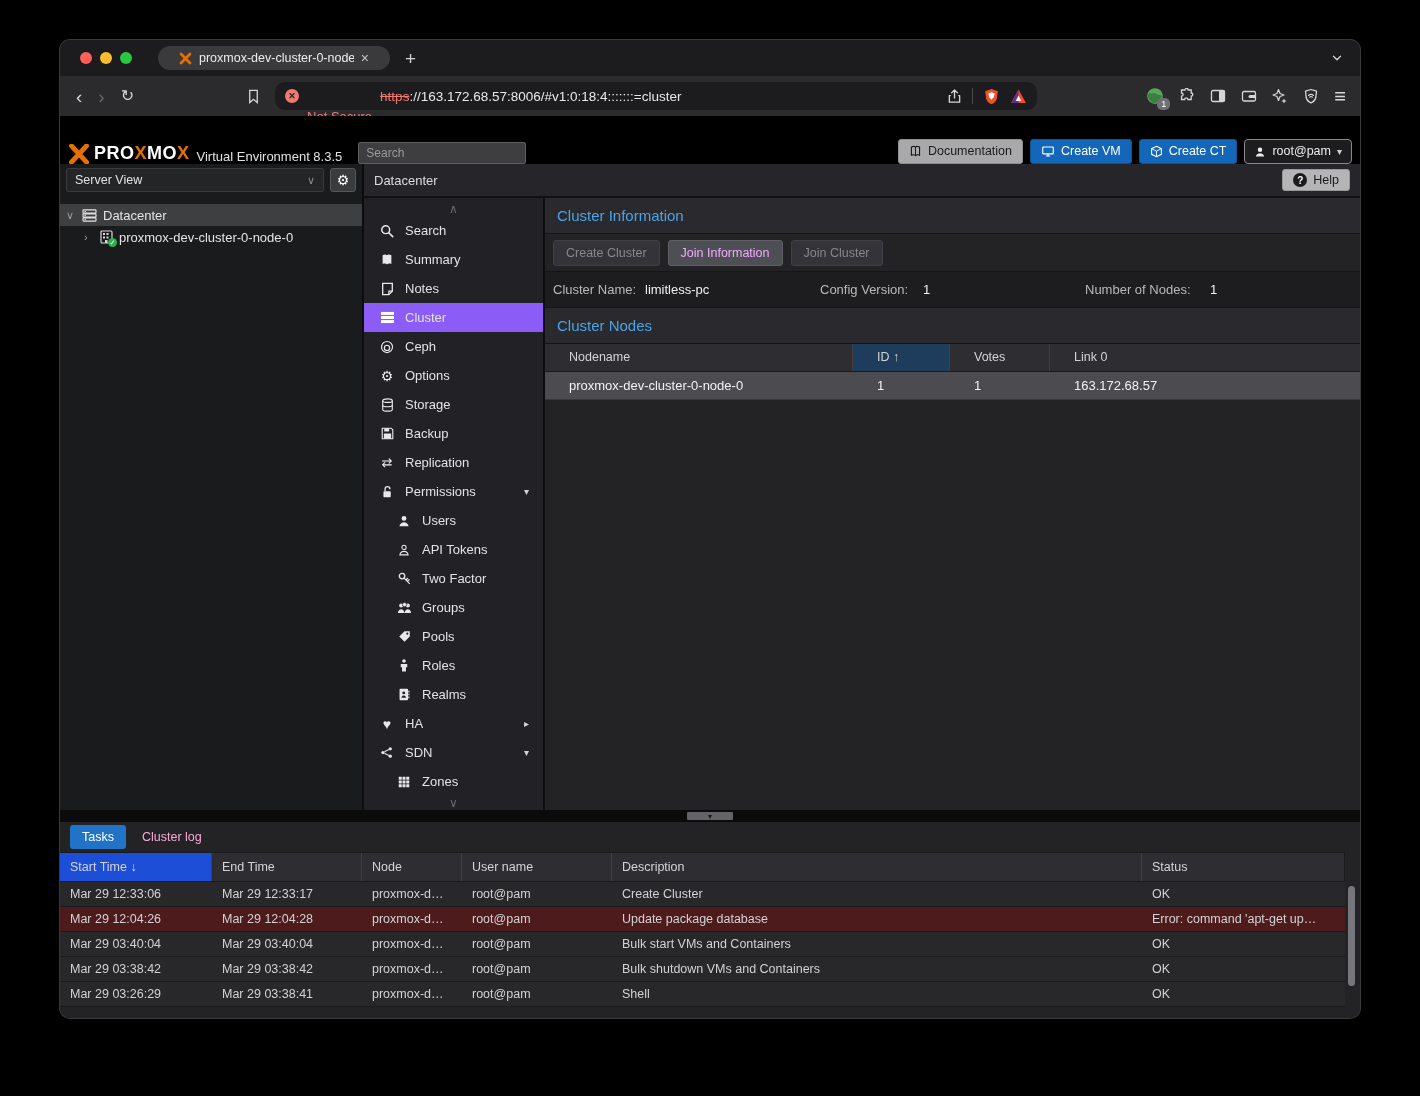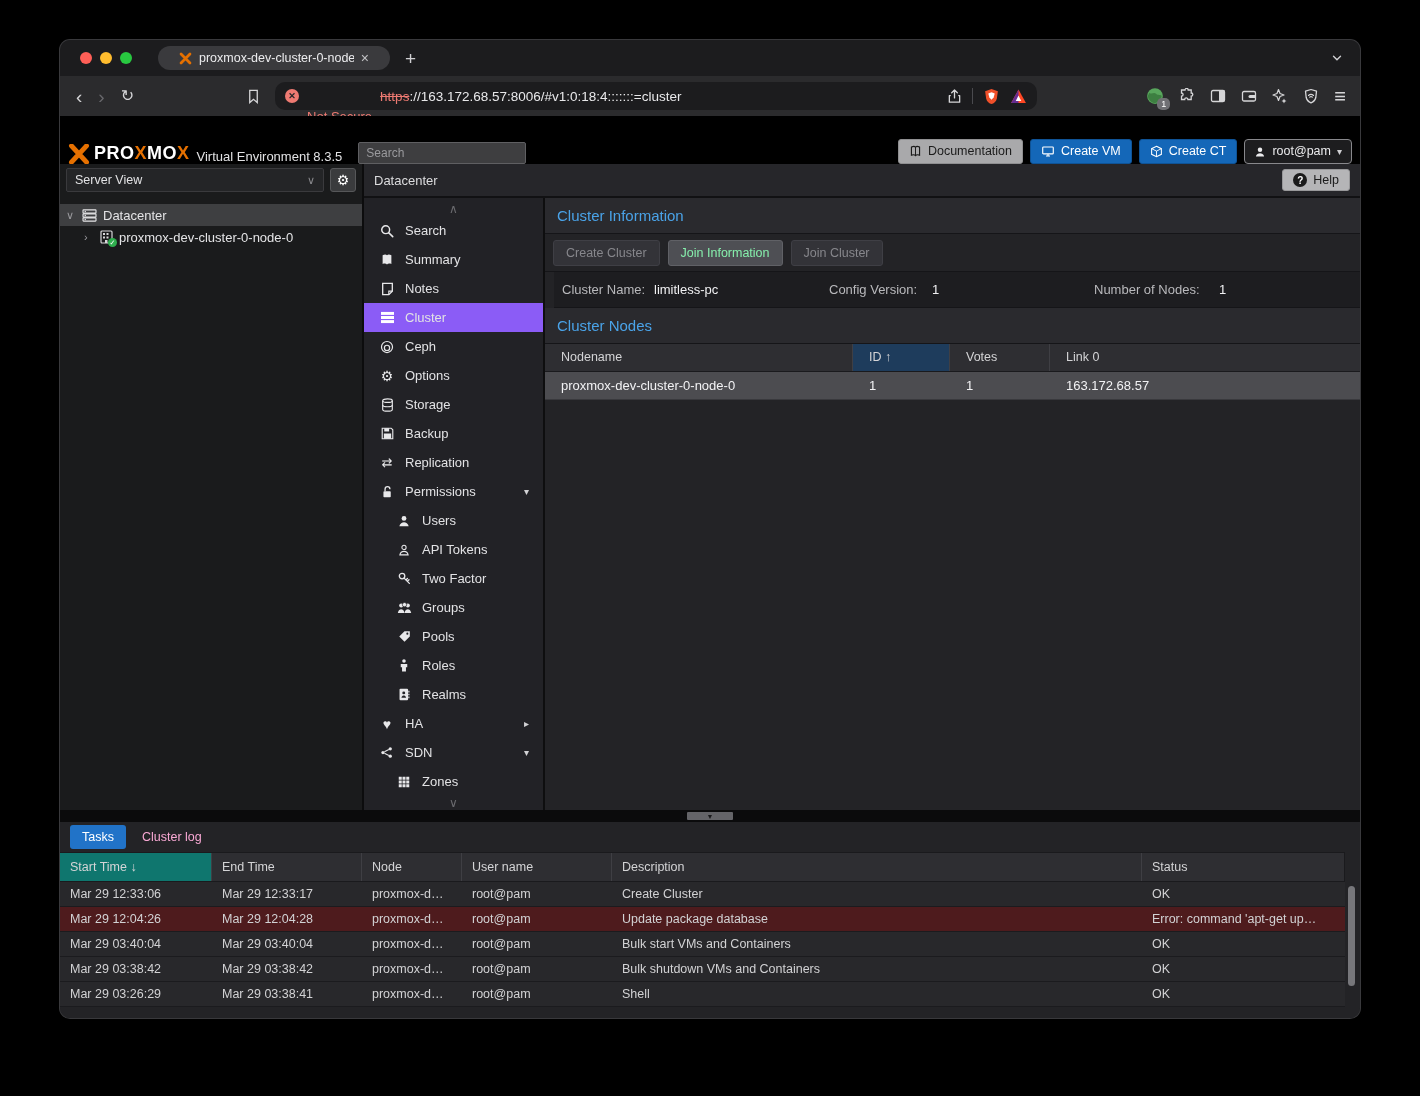--- a/index.html
+++ b/index.html
@@ -98,31 +98,31 @@
   .ntrail { margin-left:auto; margin-right:14px; color:#d2d2d4; font-size:10px; }
 
   .content { flex:1; background:#232326; display:flex; flex-direction:column; min-width:0; }
   .sechead { height:36px; background:#2a2a2e; border-bottom:1px solid #151518;
              display:flex; align-items:center; padding:0 12px; flex:0 0 auto; }
   .sechead span { color:#4aa3e8; font-size:15px; }
   .btnrow { height:38px; display:flex; align-items:center; gap:8px; padding:0 8px;
             border-bottom:1px solid #151518; flex:0 0 auto; }
   .cbtn { font-size:12.5px; border-radius:3px; padding:5px 12px; }
   .cbtn.disabled { background:#333338; color:#87878c; border:1px solid #3f3f45; }
-  .cbtn.enabled { background:#4e4f54; color:#86efac; border:1px solid #606166; }
+  .cbtn.enabled { background:#4e4f54; color:#f0abfc; border:1px solid #606166; }
   .inforow { height:36px; background:#1d1d20; border-bottom:1px solid #151518; position:relative;
-             flex:0 0 auto; font-size:13px;margin-left:9px; }
+             flex:0 0 auto; font-size:13px; }
   .inforow span { position:absolute; top:10px; }
   .flabel { color:#b9b9bc; }
   .fval { color:#f0f0f2; }
 
   .ntable-head, .ntable-row { display:flex; flex:0 0 auto; }
   .ntable-head { height:28px; background:#2e2e32; border-bottom:1px solid #1a1a1d;
                  color:#d4d4d6; font-size:12.5px; }
-  .ncell { padding-left:16px; line-height:27px; border-right:1px solid #3f3f44;
+  .ncell { padding-left:24px; line-height:27px; border-right:1px solid #3f3f44;
            white-space:nowrap; overflow:hidden; }
   .ncell.c0 { width:308px; } .ncell.c1 { width:97px; } .ncell.c2 { width:100px; } .ncell.c3 { flex:1; border-right:none; }
   .ncell.sorted { background:#1e3c5c; }
   .ntable-row { height:28px; background:#4c4c50; color:#f2f2f4; font-size:13px; border-bottom:1px solid #39393d; }
   .content-fill { flex:1; }
 
   
   .splitter { height:12px; background:#0b0b0c; position:relative; flex:0 0 auto; }
   .handle { position:absolute; left:50%; top:2px; transform:translateX(-50%); width:46px; height:8px;
             background:#646468; border-radius:1px; display:flex; align-items:center; justify-content:center;
@@ -133,21 +133,21 @@
                  flex-direction:column; flex:0 0 auto; }
   .taskrow-tabs { height:30px; display:flex; align-items:center; gap:8px; padding:0 10px; flex:0 0 auto; }
   .ttab-active { background:#2173c8; color:#fff; font-size:12.5px; border-radius:3px; padding:5px 12px; }
   .ttab { color:#f9a8d4; font-size:12.5px; padding:5px 8px; }
   .ttable-head { height:30px; display:flex; background:#2e2e32; color:#d4d4d6; font-size:12.5px;
                  border:1px solid #1a1a1d; border-left:none; margin-right:15px; flex:0 0 auto; }
   .tcell { padding-left:10px; line-height:28px; border-right:1px solid #3f3f44;
            white-space:nowrap; overflow:hidden; }
   .tcell.c0 { width:152px; } .tcell.c1 { width:150px; } .tcell.c2 { width:100px; }
   .tcell.c3 { width:150px; } .tcell.c4 { width:530px; } .tcell.c5 { flex:1; border-right:none; }
-  .tcell.sorted { background:#0f766e; }
+  .tcell.sorted { background:#1d4ed8; }
   .trowdata { height:25px; display:flex; background:#28282b; color:#d2d2d4; font-size:12.5px;
               border-bottom:1px solid #1b1b1e; margin-right:15px; flex:0 0 auto; }
   .trowdata .tcell { line-height:24px; border-right:none; }
   .trowdata.error { background:#4e1b1d; }
   .vthumb { position:absolute; right:5px; top:64px; width:7px; height:100px;
             background:#77777b; border-radius:4px; }
 
   svg { display:block; }
 </style>
 </head>

